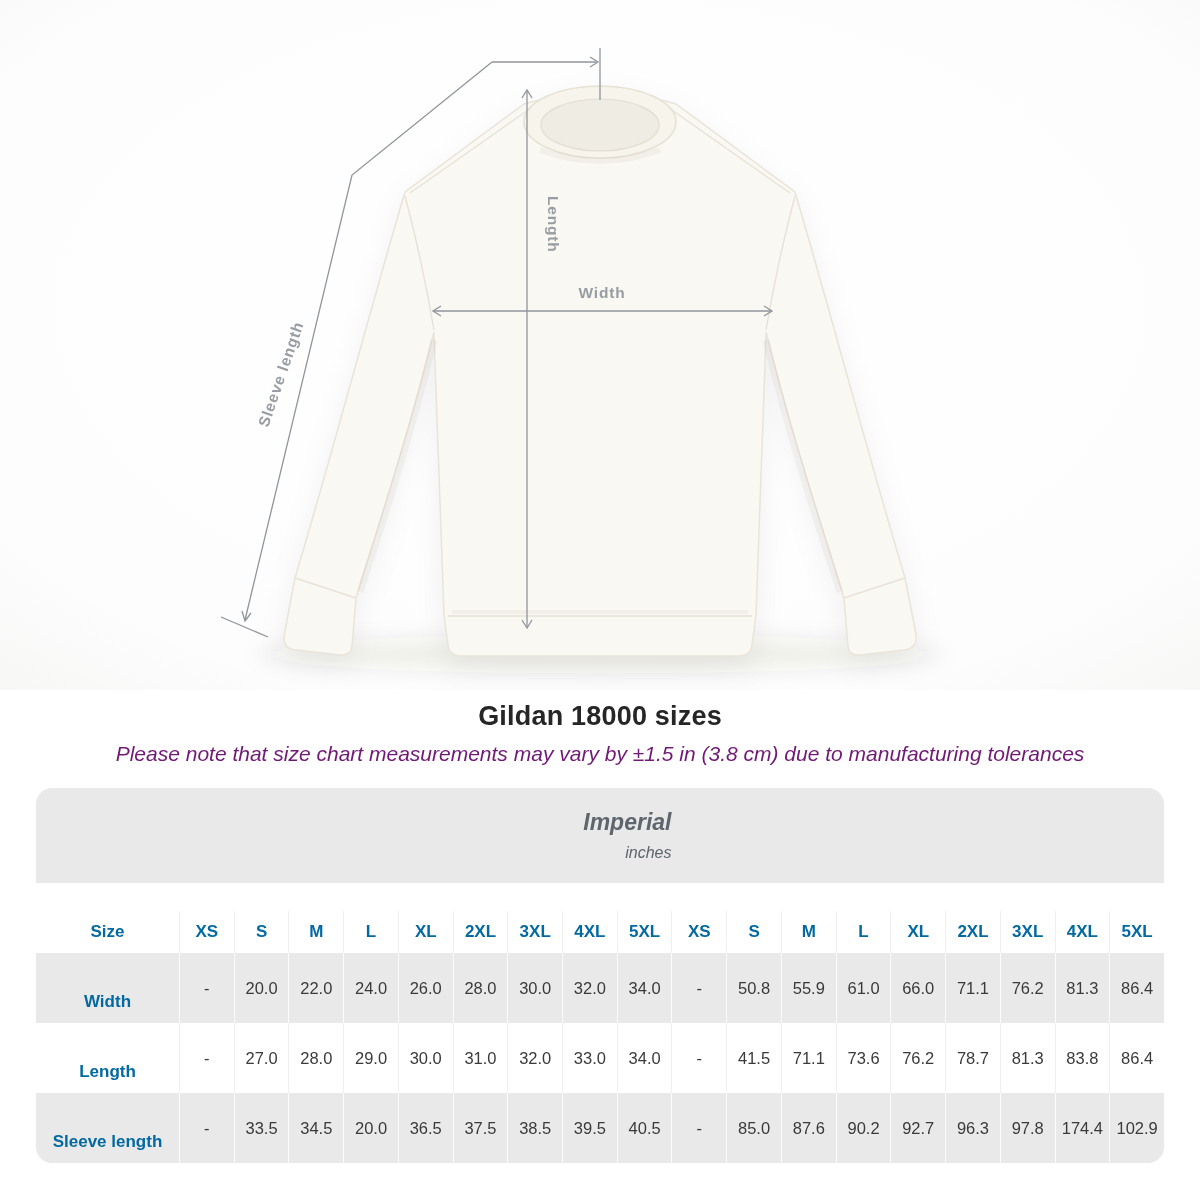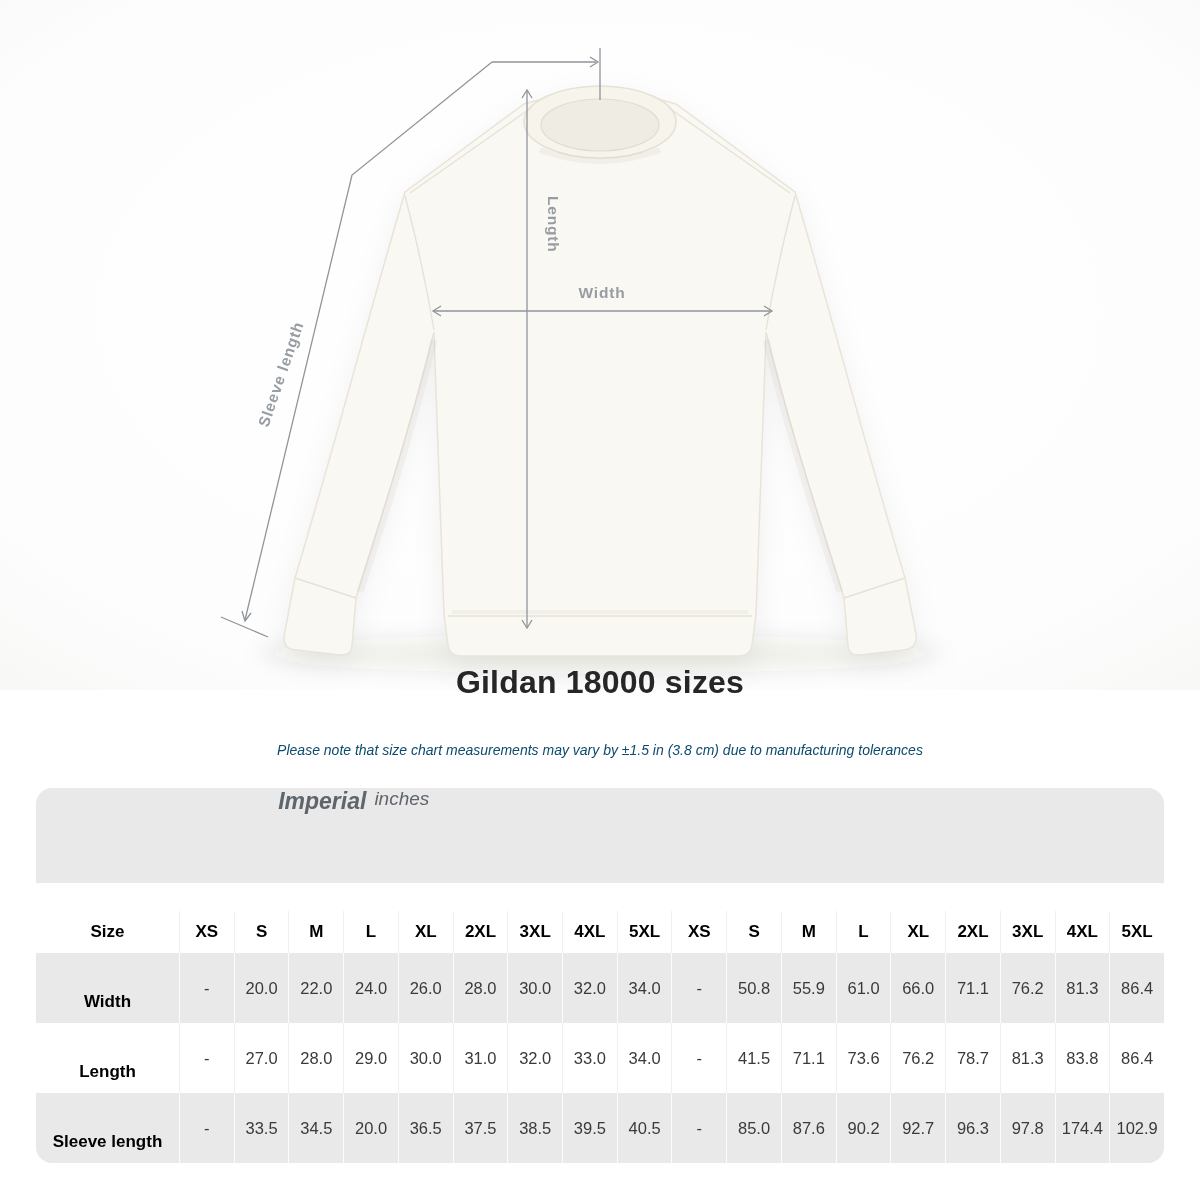--- a/index.html
+++ b/index.html
@@ -6,51 +6,51 @@
   .stage{
     position:relative;width:1200px;height:1200px;margin:0 auto;
     background:#ffffff;overflow:hidden;
     font-family:"Liberation Sans", sans-serif;
   }
   
   .diagram-wrap{position:absolute;top:0;left:0;width:1200px;height:690px;}
   .garment{filter:drop-shadow(0 10px 14px rgba(0,0,0,0.06));}
   
   .chart-title{
-    position:absolute;top:664px;left:0;width:100%;text-align:center;
-    font-size:32px;font-weight:bold;color:#262626;letter-spacing:.2px;
+    position:absolute;top:701px;left:0;width:100%;text-align:center;
+    font-size:27px;font-weight:bold;color:#262626;letter-spacing:.2px;
   }
   .chart-subtitle{
     position:absolute;top:742px;left:0;width:100%;text-align:center;
-    font-size:14px;font-style:italic;color:#0c4a6e;
+    font-size:21px;font-style:italic;color:#701a75;
   }
   
   .table-card{
     position:absolute;top:788px;left:36px;width:1128px;height:375px;
     border-radius:16px;overflow:hidden;background:#ffffff;
   }
   .unit-band{display:flex;height:95px;background:#e9e9e9;}
-  .unit-section{display:flex;flex-direction:row;align-items:flex-start;justify-content:center;gap:8px;}
+  .unit-section{display:flex;flex-direction:column;align-items:flex-end;justify-content:center;gap:8px;}
   .unit-section.imperial{width:56.34%;}
   .unit-section.metric{width:43.66%;}
   .unit-name{font-size:23px;font-weight:bold;font-style:italic;color:#5e656c;}
-  .unit-sub{font-size:19px;font-style:italic;color:#5e656c;}
+  .unit-sub{font-size:16px;font-style:italic;color:#5e656c;}
   .t-row{
     display:grid;grid-template-columns:143px repeat(18,1fr);
     height:70px;align-items:stretch;
   }
   .t-row.white{background:#ffffff;}
   .t-row.grey{background:#e9e9e9;}
   .cell{
     display:flex;align-items:center;justify-content:center;
     font-size:16.5px;color:#3a3a3a;overflow:hidden;white-space:nowrap;
   }
   .t-row .cell + .cell{border-left:1px solid rgba(140,140,140,0.14);}
   .t-row.grey .cell + .cell{border-left:1px solid rgba(255,255,255,0.8);}
-  .cell.head{font-weight:bold;color:#000000;font-size:17px;margin-top:28px;}
+  .cell.head{font-weight:bold;color:#0369a1;font-size:17px;margin-top:28px;}
   
   .ann-label{
     font-family:"Liberation Sans", sans-serif;
     font-size:15.5px;font-weight:bold;fill:#979da3;letter-spacing:.8px;
   }
 </style>
 </head>
 <body>
 
 <div class="stage">

